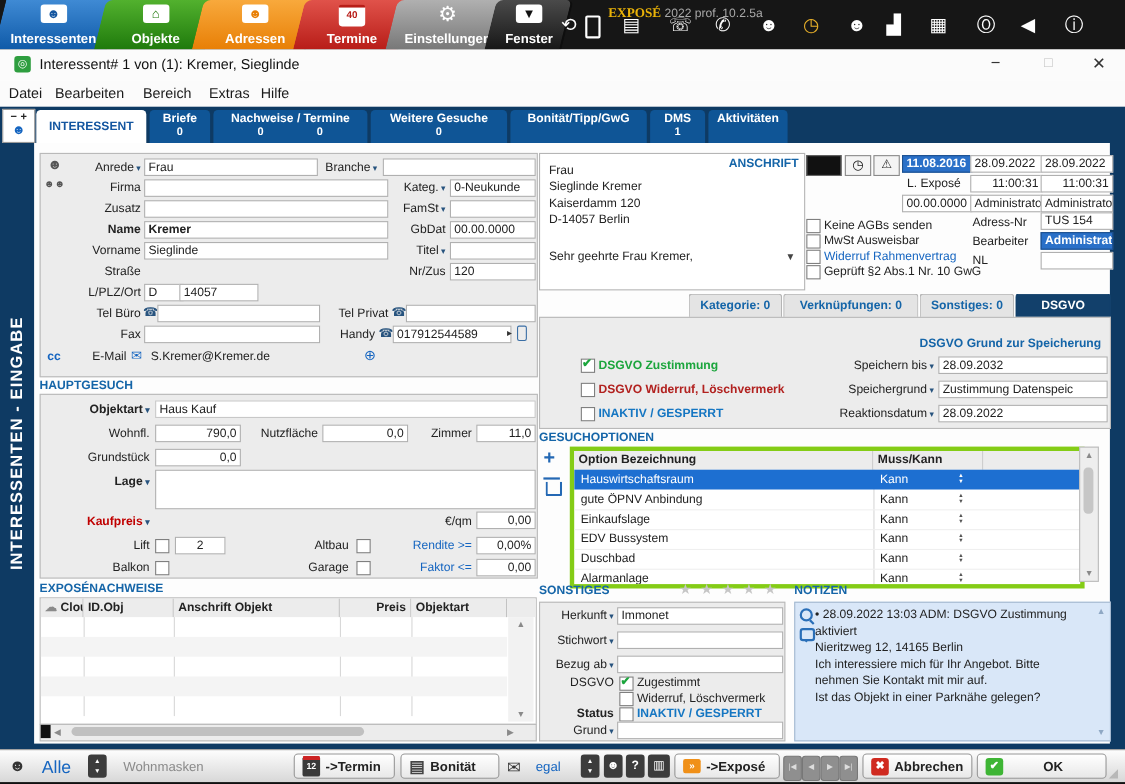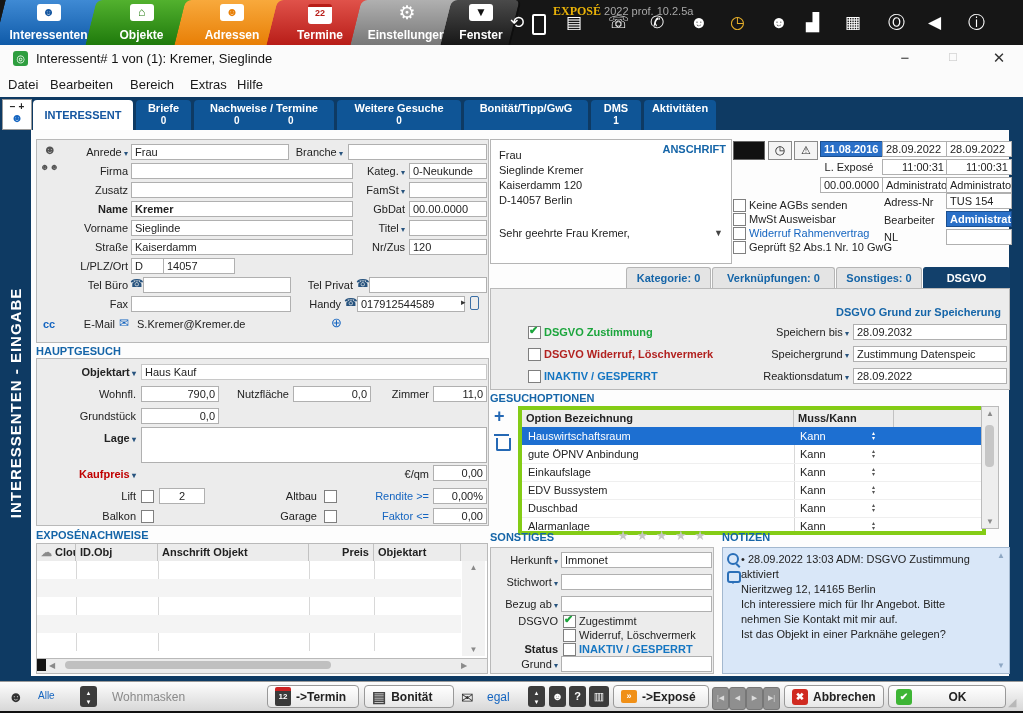--- a/index.html
+++ b/index.html
@@ -89,21 +89,21 @@
       <div class="ticon"><span class="iconbox" style="color:#1f7a0c">⌂</span></div>
       <div class="tlabel">Objekte</div>
     </div>
     <div class="ttab" style="left:186px;width:92px">
       <div class="ttab-bg" style="background:linear-gradient(#f8a93c,#e87f06)"></div>
       <div class="ticon"><span class="iconbox" style="color:#e87f06">☻</span></div>
       <div class="tlabel">Adressen</div>
     </div>
     <div class="ttab" style="left:278px;width:84px">
       <div class="ttab-bg" style="background:linear-gradient(#e0524a,#b81d18)"></div>
-      <div class="ticon"><span class="iconbox" style="color:#b81d18;font-size:9px;font-weight:bold;border-top:3px solid #b81d18;line-height:13px;">22</span></div>
+      <div class="ticon"><span class="iconbox" style="color:#b81d18;font-size:9px;font-weight:bold;border-top:3px solid #b81d18;line-height:13px;">40</span></div>
       <div class="tlabel">Termine</div>
     </div>
     <div class="ttab" style="left:362px;width:90px">
       <div class="ttab-bg" style="background:linear-gradient(#b0b0b0,#787878)"></div>
       <div class="ticon" style="color:#fff;font-size:19px;top:1px;">⚙</div>
       <div class="tlabel">Einstellungen</div>
     </div>
     <div class="ttab" style="left:452px;width:58px">
       <div class="ttab-bg" style="background:linear-gradient(#4a4a4a,#171717)"></div>
       <div class="ticon"><span class="iconbox" style="color:#111">▼</span></div>
@@ -205,21 +205,20 @@
     <div class="inp b" style="left:94px;top:61px;width:214px">Kremer</div>
     <div class="lbl r" style="left:310px;top:62px;width:58px">GbDat</div>
     <div class="inp" style="left:372px;top:61px;width:70px">00.00.0000</div>
 
     <div class="lbl r" style="left:20px;top:81px;width:71px">Vorname</div>
     <div class="inp" style="left:94px;top:80px;width:214px">Sieglinde</div>
     <div class="lbl r dd" style="left:310px;top:81px;width:58px">Titel</div>
     <div class="inp" style="left:372px;top:80px;width:70px"></div>
 
     <div class="lbl r" style="left:20px;top:100px;width:71px">Straße</div>
-    <div class="inp" style="left:94px;top:99px;width:214px">Kaiserdamm</div>
     <div class="lbl r" style="left:310px;top:100px;width:58px">Nr/Zus</div>
     <div class="inp" style="left:372px;top:99px;width:70px">120</div>
 
     <div class="lbl r" style="left:20px;top:119px;width:71px">L/PLZ/Ort</div>
     <div class="inp" style="left:94px;top:118px;width:28px">D</div>
     <div class="inp" style="left:126px;top:118px;width:64px">14057</div>
 
     <div class="lbl r" style="left:20px;top:138px;width:71px">Tel Büro</div>
     <span class="a" style="left:93px;top:137px;color:#27537e;font-size:11px;">☎</span>
     <div class="inp" style="left:106px;top:137px;width:140px"></div>
@@ -447,21 +446,21 @@
 Nieritzweg 12, 14165 Berlin
 Ich interessiere mich für Ihr Angebot. Bitte
 nehmen Sie Kontakt mit mir auf.
 Ist das Objekt in einer Parknähe gelegen?</div>
     <span class="a" style="right:4px;top:3px;font-size:8px;color:#8fa8c4">▲</span>
     <span class="a" style="right:4px;bottom:3px;font-size:8px;color:#8fa8c4">▼</span>
   </div>
 
   <div class="a bottombar">
     <span class="a" style="left:8px;top:6px;font-size:15px;color:#333;">☻</span>
-    <span class="a" style="left:38px;top:8px;font-size:10px;color:#1565c0;">Alle</span>
+    <span class="a" style="left:38px;top:8px;font-size:16px;color:#1565c0;">Alle</span>
     <div class="stepper" style="left:80px;top:4px">▲<br>▼</div>
     <span class="a" style="left:112px;top:8px;font-size:12px;color:#8a8a8a;">Wohnmasken</span>
 
     <div class="bbtn" style="left:267px;width:92px">
       <span style="display:inline-block;width:16px;height:15px;background:#3a3a3a;border-top:4px solid #c22;border-radius:2px;color:#fff;font-size:8px;font-weight:bold;text-align:center;line-height:11px;">12</span>
       <span>-&gt;Termin</span>
     </div>
     <div class="bbtn" style="left:364px;width:90px">
       <span style="color:#444;font-size:15px;">▤</span>
       <span>Bonität</span>

